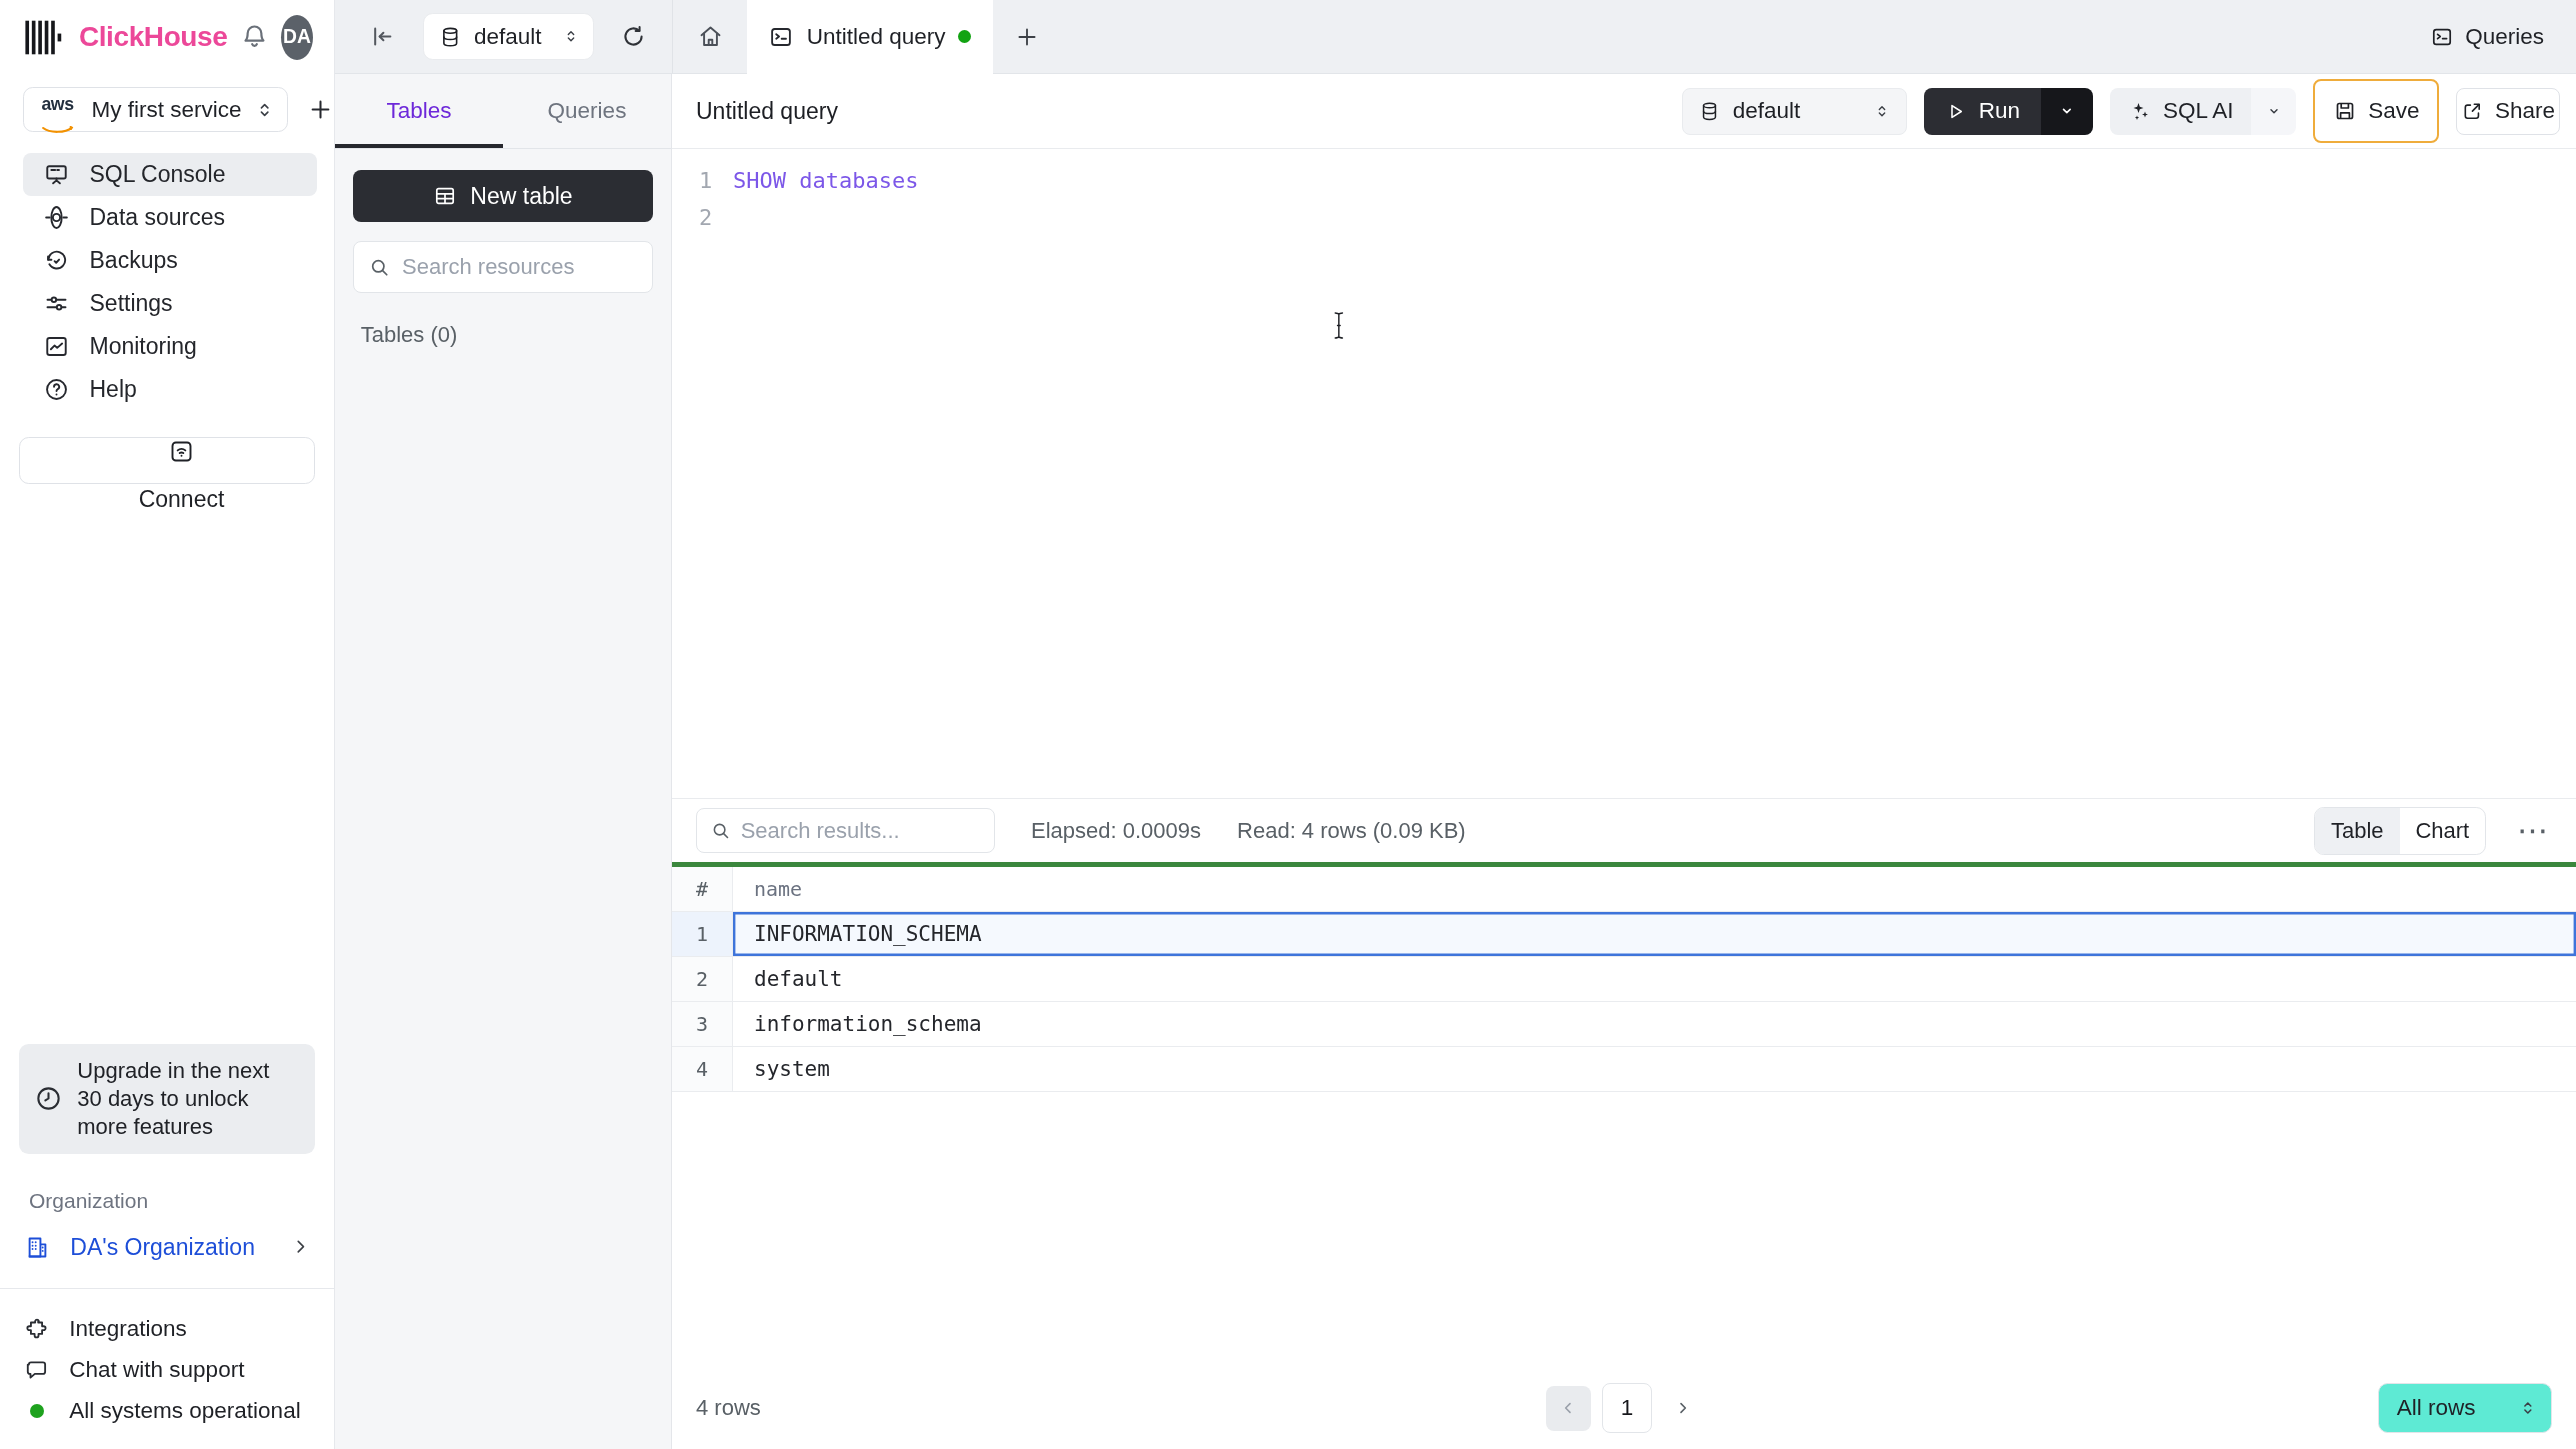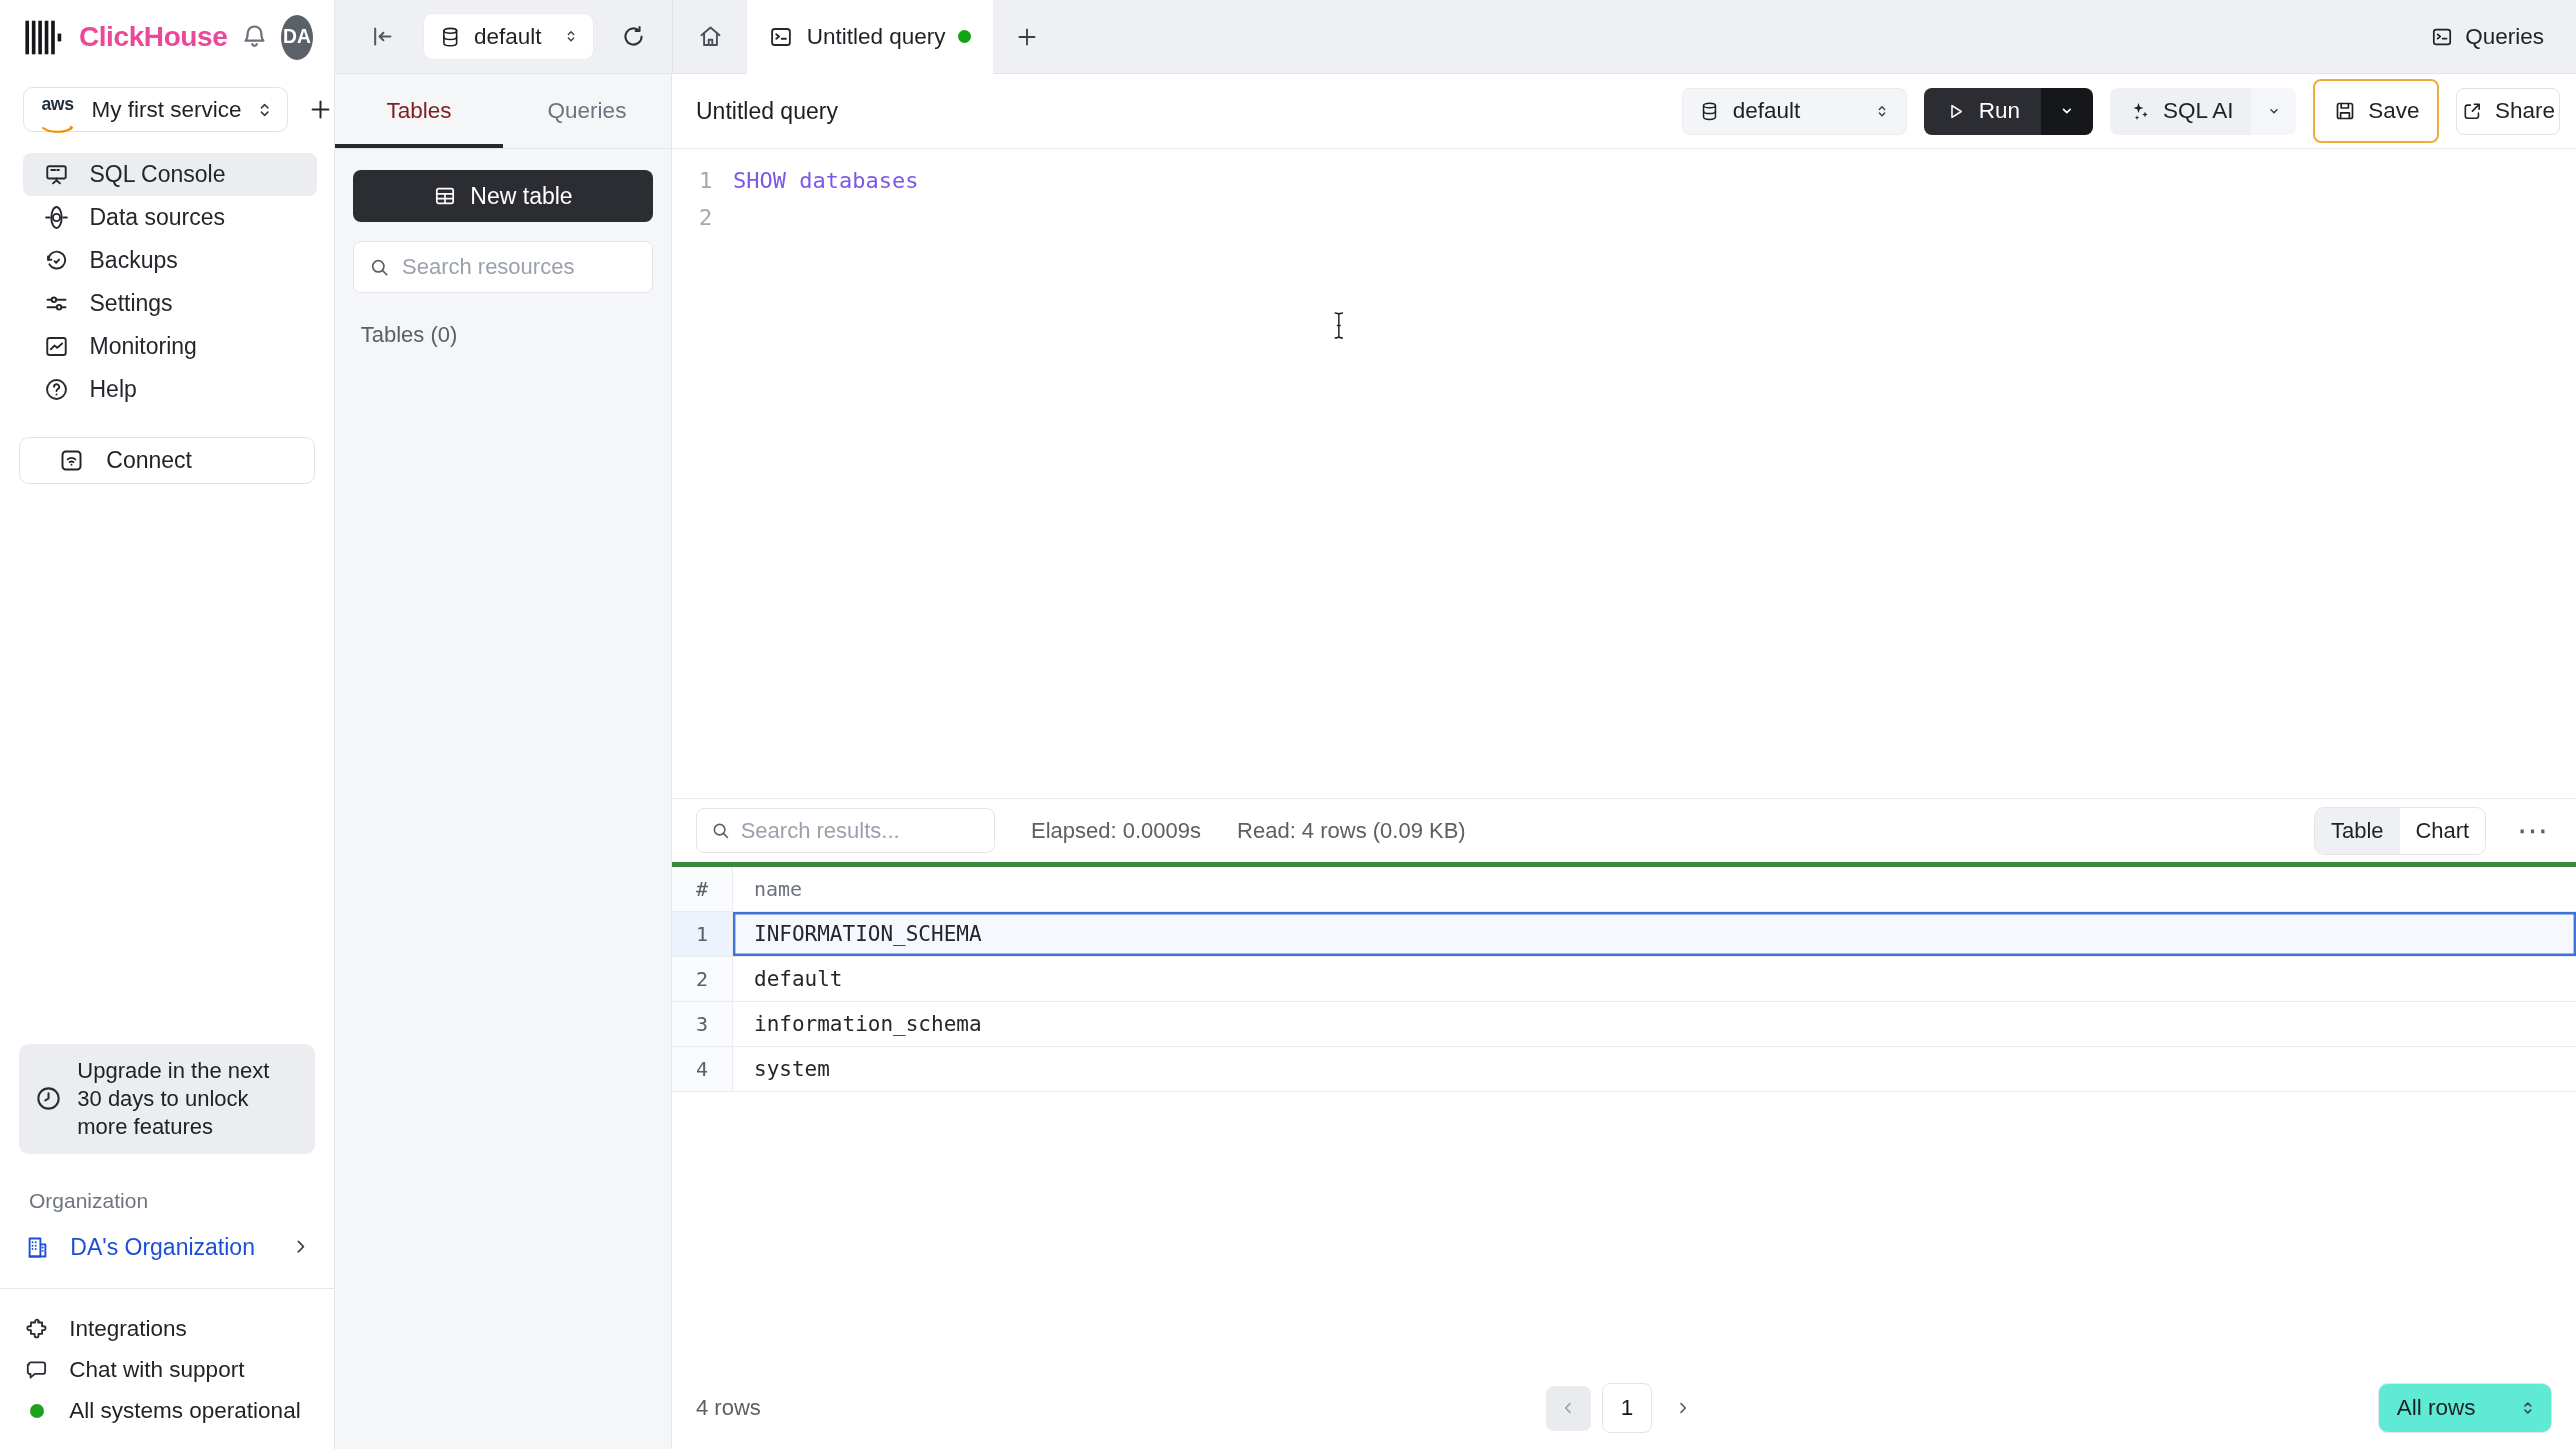--- a/index.html
+++ b/index.html
@@ -23,21 +23,21 @@
   .service-pill { flex: 1; height: 45px; background: #fff; border: 0.8px solid #dfe2e7; border-radius: 9.7px; display: flex; align-items: center; padding: 0 13px 0 13px; gap: 13px; }
   .aws-logo { position: relative; width: 42px; height: 27px; flex: none; text-align: center; }
   .aws-logo .aws-word { font-size: 17.7px; font-weight: 700; letter-spacing: -0.4px; color: #232f3e; line-height: 17.7px; }
   .service-name { font-size: 22.5px; color: #1f2126; white-space: nowrap; }
   .updown { color: #3a3e45; margin-left: auto; }
   .add-service-btn { margin-left: 14.5px; color: #26282e; padding: 4.8px; }
   .nav { margin: 21px 17px 0 22.5px; }
   .nav-item { height: 43px; display: flex; align-items: center; gap: 20px; padding: 0 0 0 20px; border-radius: 8px; color: #24262b; font-size: 23px; cursor: pointer; }
   .nav-item .ic { color: #26282e; }
   .nav-item.selected { background: #ebedf0; }
-  .connect-btn { margin: 26px 19.3px 0 19.3px; height: 47px; border: 0.8px solid #dfe2e7; border-radius: 9.7px; display: flex; align-items: center; gap: 21px; padding-left: 38px; font-size: 23px; color: #1f2126; background: #fff; }
+  .connect-btn { margin: 26px 19.3px 0 19.3px; height: 47px; border: 0.8px solid #dfe2e7; border-radius: 9.7px; display: flex; align-items: center; gap: 21px; padding-left: 29px; font-size: 23px; color: #1f2126; background: #fff; flex-direction: column; }
   .upgrade-box { margin: auto 19.3px 35px 19.3px; background: #ebedf0; border-radius: 9.7px; padding: 13px 14.5px; display: flex; gap: 14.5px; align-items: center; }
   .upgrade-box .ic { color: #2a2d33; }
   .upgrade-text { width: 219px; font-size: 22px; line-height: 28px; color: #202227; }
   .org-label { margin: 0 0 14.5px 29px; color: #6e7480; font-size: 21px; }
   .org-row { margin: 0 24px 21px 24px; height: 40px; display: flex; align-items: center; gap: 19.3px; font-size: 23px; color: #1d4ed8; cursor: pointer; }
   .org-row .chev-right { margin-left: auto; color: #3c4046; }
   .sidebar-divider { border-top: 0.8px solid #e6e8ec; }
   .footer-nav { padding: 19.3px 24px 17.7px 24px; }
   .footer-item { height: 41px; display: flex; align-items: center; gap: 19.3px; font-size: 22.5px; color: #1f2126; cursor: pointer; }
   .footer-item .ic { color: #2a2d33; }
@@ -63,21 +63,21 @@
   .tab-dot { width: 13px; height: 13px; border-radius: 50%; background: #12a312; }
   .tab-plus-btn { margin-left: 21px; color: #3c4046; }
   .queries-btn { margin-right: 32px; display: flex; align-items: center; gap: 11.3px; font-size: 22.5px; color: #1f2126; }
 
   .content { flex: 1; display: flex; min-height: 0; }
 
   
   .resources { width: 337px; flex: none; background: #f5f6f8; border-right: 0.8px solid #e4e6ea; display: flex; flex-direction: column; }
   .res-tabs { height: 75px; flex: none; display: flex; border-bottom: 0.8px solid #e2e5e9; }
   .res-tab { flex: 1; display: flex; align-items: center; justify-content: center; font-size: 22.5px; color: #6e747f; cursor: pointer; }
-  .res-tab.active { color: #7f1d1d; box-shadow: inset 0 -4px 0 #26282e; }
+  .res-tab.active { color: #6d28d9; box-shadow: inset 0 -4px 0 #26282e; }
   .res-body { padding: 21px 17.7px; }
   .new-table-btn { width: 100%; height: 52px; background: #2b2d33; border-radius: 8px; color: #fff; display: flex; align-items: center; justify-content: center; gap: 13px; font-size: 23px; }
   .res-search { margin-top: 19.3px; height: 52px; background: #fff; border: 0.8px solid #e2e5e9; border-radius: 8px; display: flex; align-items: center; gap: 11.3px; padding: 0 14.5px; color: #596066; }
   .res-search input, .results-search input { border: none; outline: none; background: transparent; font-family: inherit; font-size: 22px; color: #1f2126; width: 100%; }
   .res-search input::placeholder, .results-search input::placeholder { color: #9aa1ac; }
   .res-section-label { margin: 29px 0 0 8px; color: #596066; font-size: 22px; }
 
   
   .main { flex: 1; display: flex; flex-direction: column; background: #fff; min-width: 0; }
   .query-toolbar { height: 75px; flex: none; border-bottom: 0.8px solid #e9ebee; display: flex; align-items: center; padding: 0 16px 0 24px; gap: 17px; }

